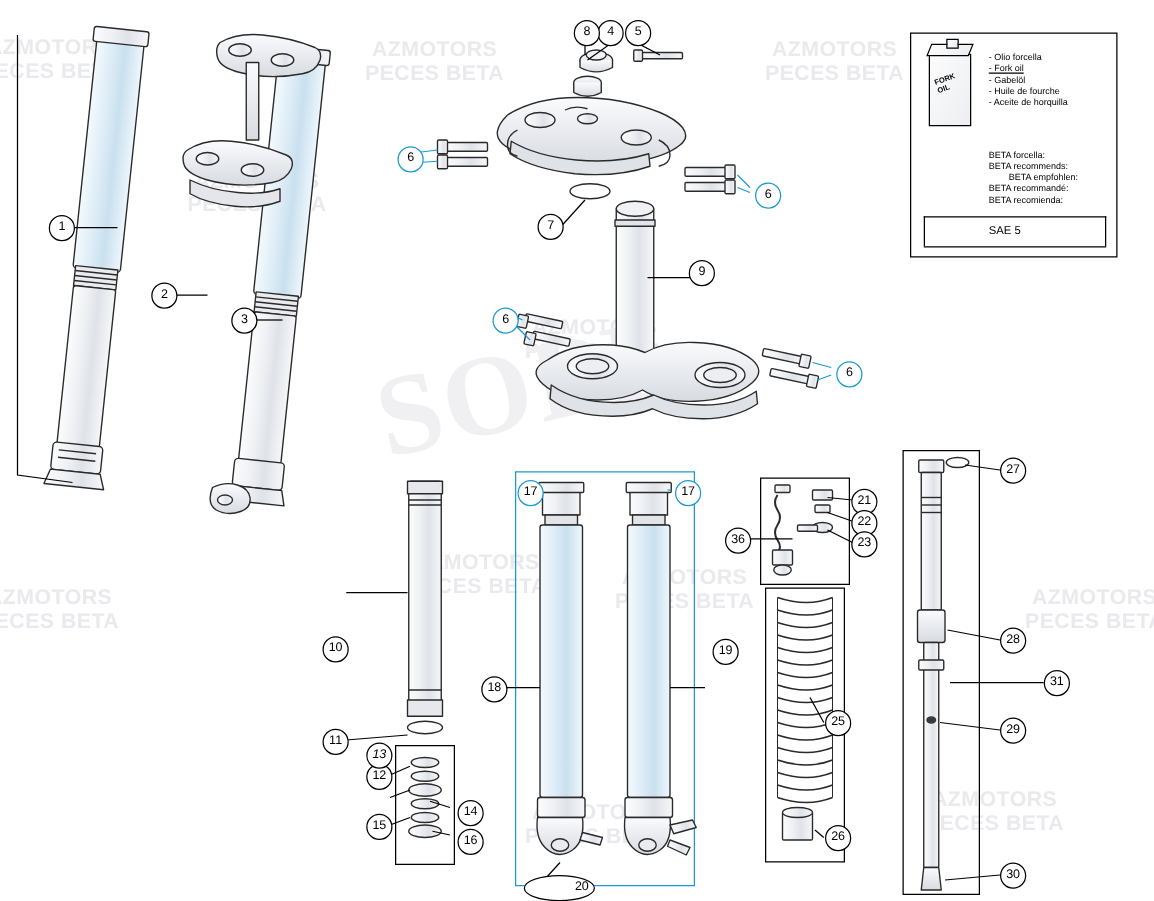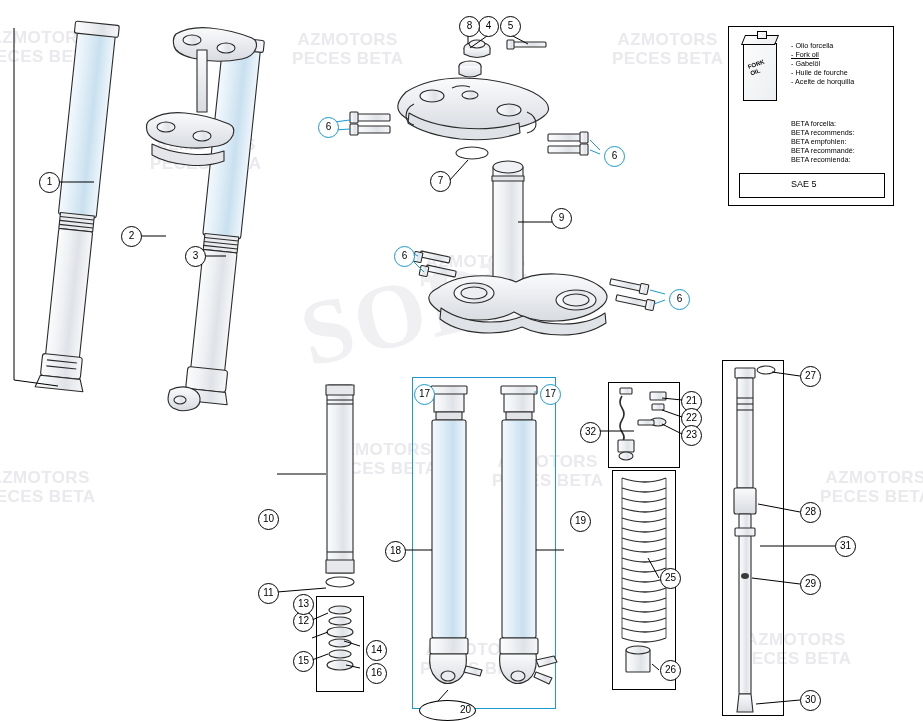--- a/index.html
+++ b/index.html
@@ -410,21 +410,21 @@
 OIL</div>
 
     <div class="oil-text" style="left:62px;top:14px;">- Olio forcella</div>
     <div class="oil-text" style="left:62px;top:23px;text-decoration:underline;">- Fork oil</div>
     <div class="oil-text" style="left:62px;top:32px;">- Gabelöl</div>
     <div class="oil-text" style="left:62px;top:41px;">- Huile de fourche</div>
     <div class="oil-text" style="left:62px;top:50px;">- Aceite de horquilla</div>
 
     <div class="oil-text" style="left:62px;top:92px;">BETA forcella:</div>
     <div class="oil-text" style="left:62px;top:101px;">BETA recommends:</div>
-    <div class="oil-text" style="left:62px;top:110px;">BETA empfohlen:</div>
+    <div class="oil-text" style="left:78px;top:110px;">BETA empfohlen:</div>
     <div class="oil-text" style="left:62px;top:119px;">BETA recommandé:</div>
     <div class="oil-text" style="left:62px;top:128px;">BETA recomienda:</div>
 
     <div class="oil-sep" style="left:10px;top:146px;width:146px;"></div>
     <div class="oil-sep" style="left:10px;top:170px;width:146px;"></div>
     <div class="oil-sep" style="left:10px;top:146px;width:1px;height:24px;"></div>
     <div class="oil-sep" style="left:155px;top:146px;width:1px;height:24px;"></div>
     <div class="oil-sae" style="left:62px;top:152px;">SAE 5</div>
   </div>
 
@@ -466,21 +466,21 @@
     </div>
   <div class="cal c1" style="left:258px;top:465px;margin-top:44px;">
       <span>10</span>
     </div>
   <div class="cal c1" style="left:258px;top:583px;">
       <span>11</span>
     </div>
   <div class="cal c1" style="left:293px;top:611px;">
       <span>12</span>
     </div>
-  <div class="cal c1" style="left:293px;top:594px;">
+  <div class="cal c1" style="left:293px;top:594px;font-style:italic;">
       <span>13</span>
     </div>
   <div class="cal c1" style="left:366px;top:640px;">
       <span>14</span>
     </div>
   <div class="cal c1" style="left:293px;top:651px;">
       <span>15</span>
     </div>
   <div class="cal c1" style="left:366px;top:663px;">
       <span>16</span>
@@ -503,21 +503,21 @@
   <div class="cal c1" style="left:681px;top:391px;">
       <span>21</span>
     </div>
   <div class="cal c1" style="left:681px;top:408px;">
       <span>22</span>
     </div>
   <div class="cal c1" style="left:681px;top:425px;">
       <span>23</span>
     </div>
   <div class="cal c1" style="left:580px;top:422px;">
-      <span>32</span>
+      <span>36</span>
     </div>
   <div class="cal c1" style="left:660px;top:568px;">
       <span>25</span>
     </div>
   <div class="cal c1" style="left:660px;top:660px;">
       <span>26</span>
     </div>
   <div class="cal c1" style="left:800px;top:366px;">
       <span>27</span>
     </div>

